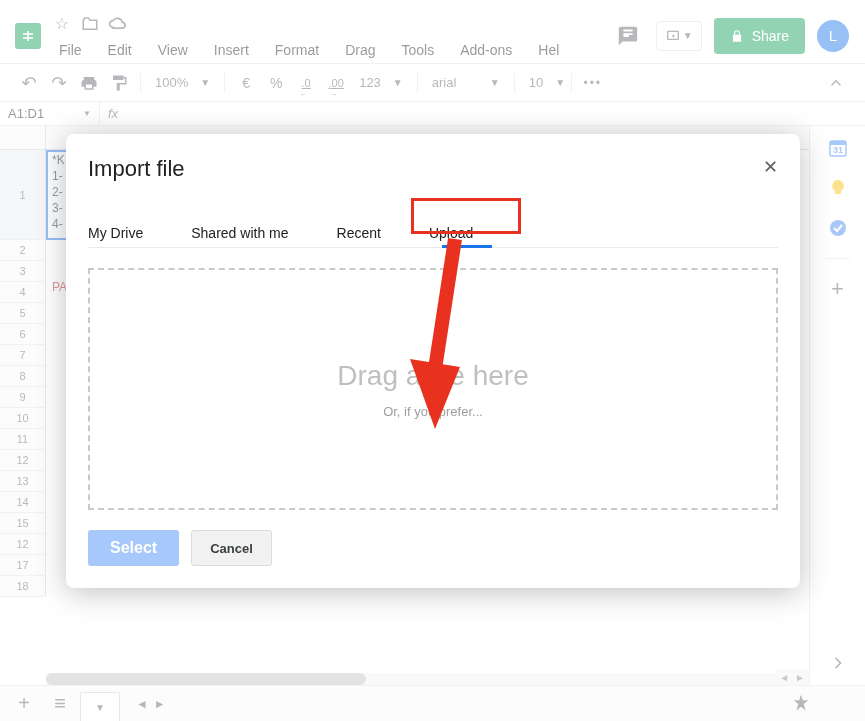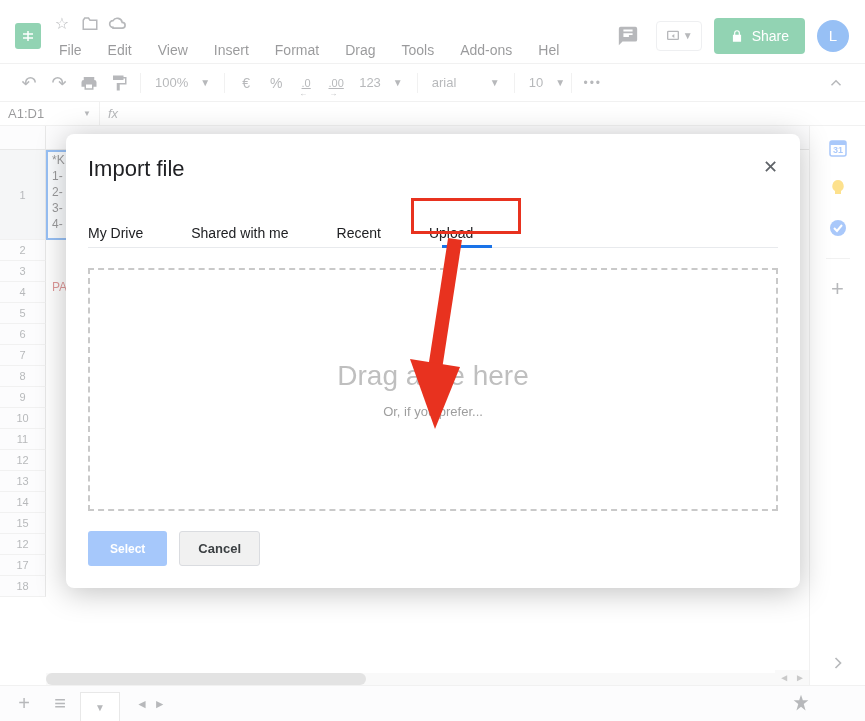--- a/index.html
+++ b/index.html
@@ -72,21 +72,21 @@
     .mtab.active { font-weight:400; }
     .mtab-underline { position:absolute; bottom:-1px; height:3px; background:#1a73e8; width:50px; left: 354px; }
     .upload-box-outline { position:absolute; border:3px solid #e8321f; left:345px; top:64px; width:110px; height:36px; pointer-events:none;}
     
     .dropzone { flex:1; margin-top:20px; border:2px dashed #c9c9c9; display:flex; flex-direction:column; align-items:center; justify-content:center; gap:12px; color:#bdbdbd; position:relative;}
     .drag-text { font-size:28px; font-weight:400; color:#bfbfbf; }
     .or-text { font-size:13px; color:#9e9e9e; }
     .select-file-btn { background:#4285f4; color:#fff; border:none; padding: 10px 14px; font-size:12px; font-weight:700; cursor:pointer; border-radius:2px;}
     
     .modal-actions { display:flex; gap:12px; margin-top:20px; }
-    .btn-select { background:#a6c8fb; color:#fff; border:none; padding: 9px 22px; font-size:12px; font-weight:700; border-radius:3px; cursor:not-allowed;}
+    .btn-select { background:#a6c8fb; color:#fff; border:none; padding: 9px 22px; font-size:16px; font-weight:700; border-radius:3px; cursor:not-allowed;}
     .btn-cancel { background:#f1f1f1; border:1px solid #dadce0; color:#3c4043; padding: 9px 18px; font-size:13px; font-weight:700; border-radius:3px; cursor:pointer;}
     
     
     .arrow-svg { position:absolute; left: 405px; top: 229px; width: 70px; height: 200px; pointer-events:none; }
   </style>
 </head>
 <body>
 
 <div class="header">
   <div class="logo">

